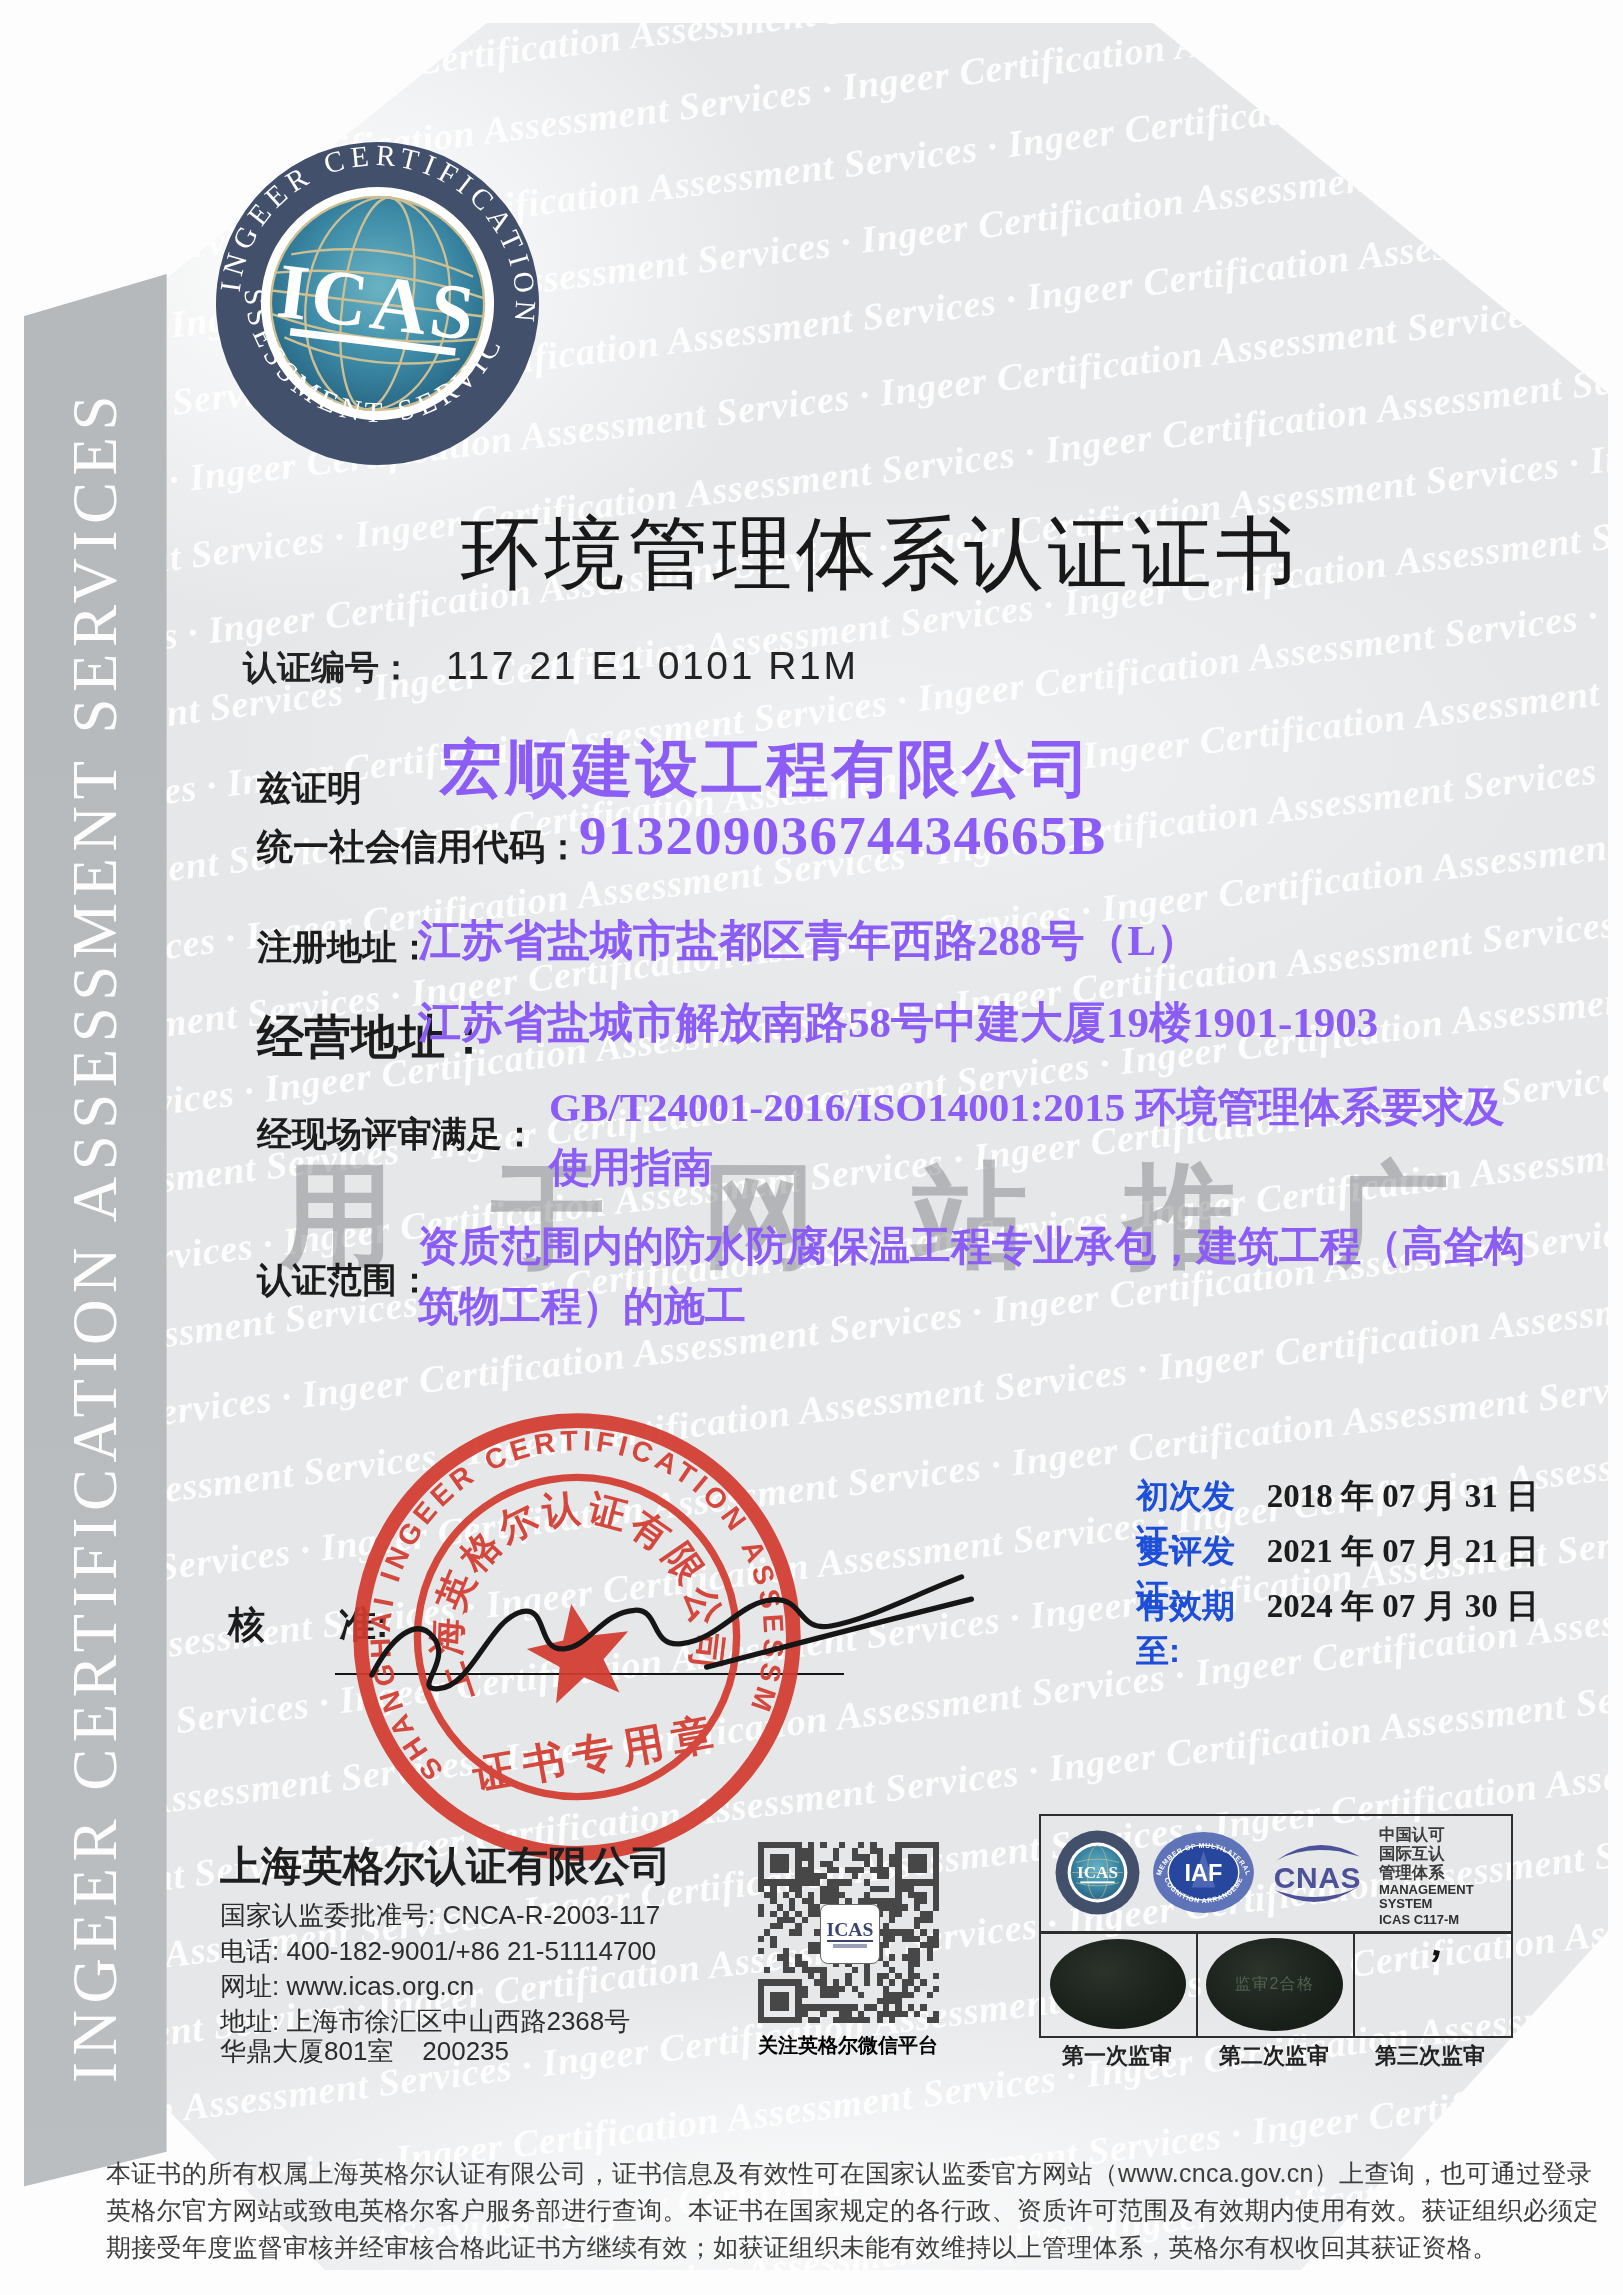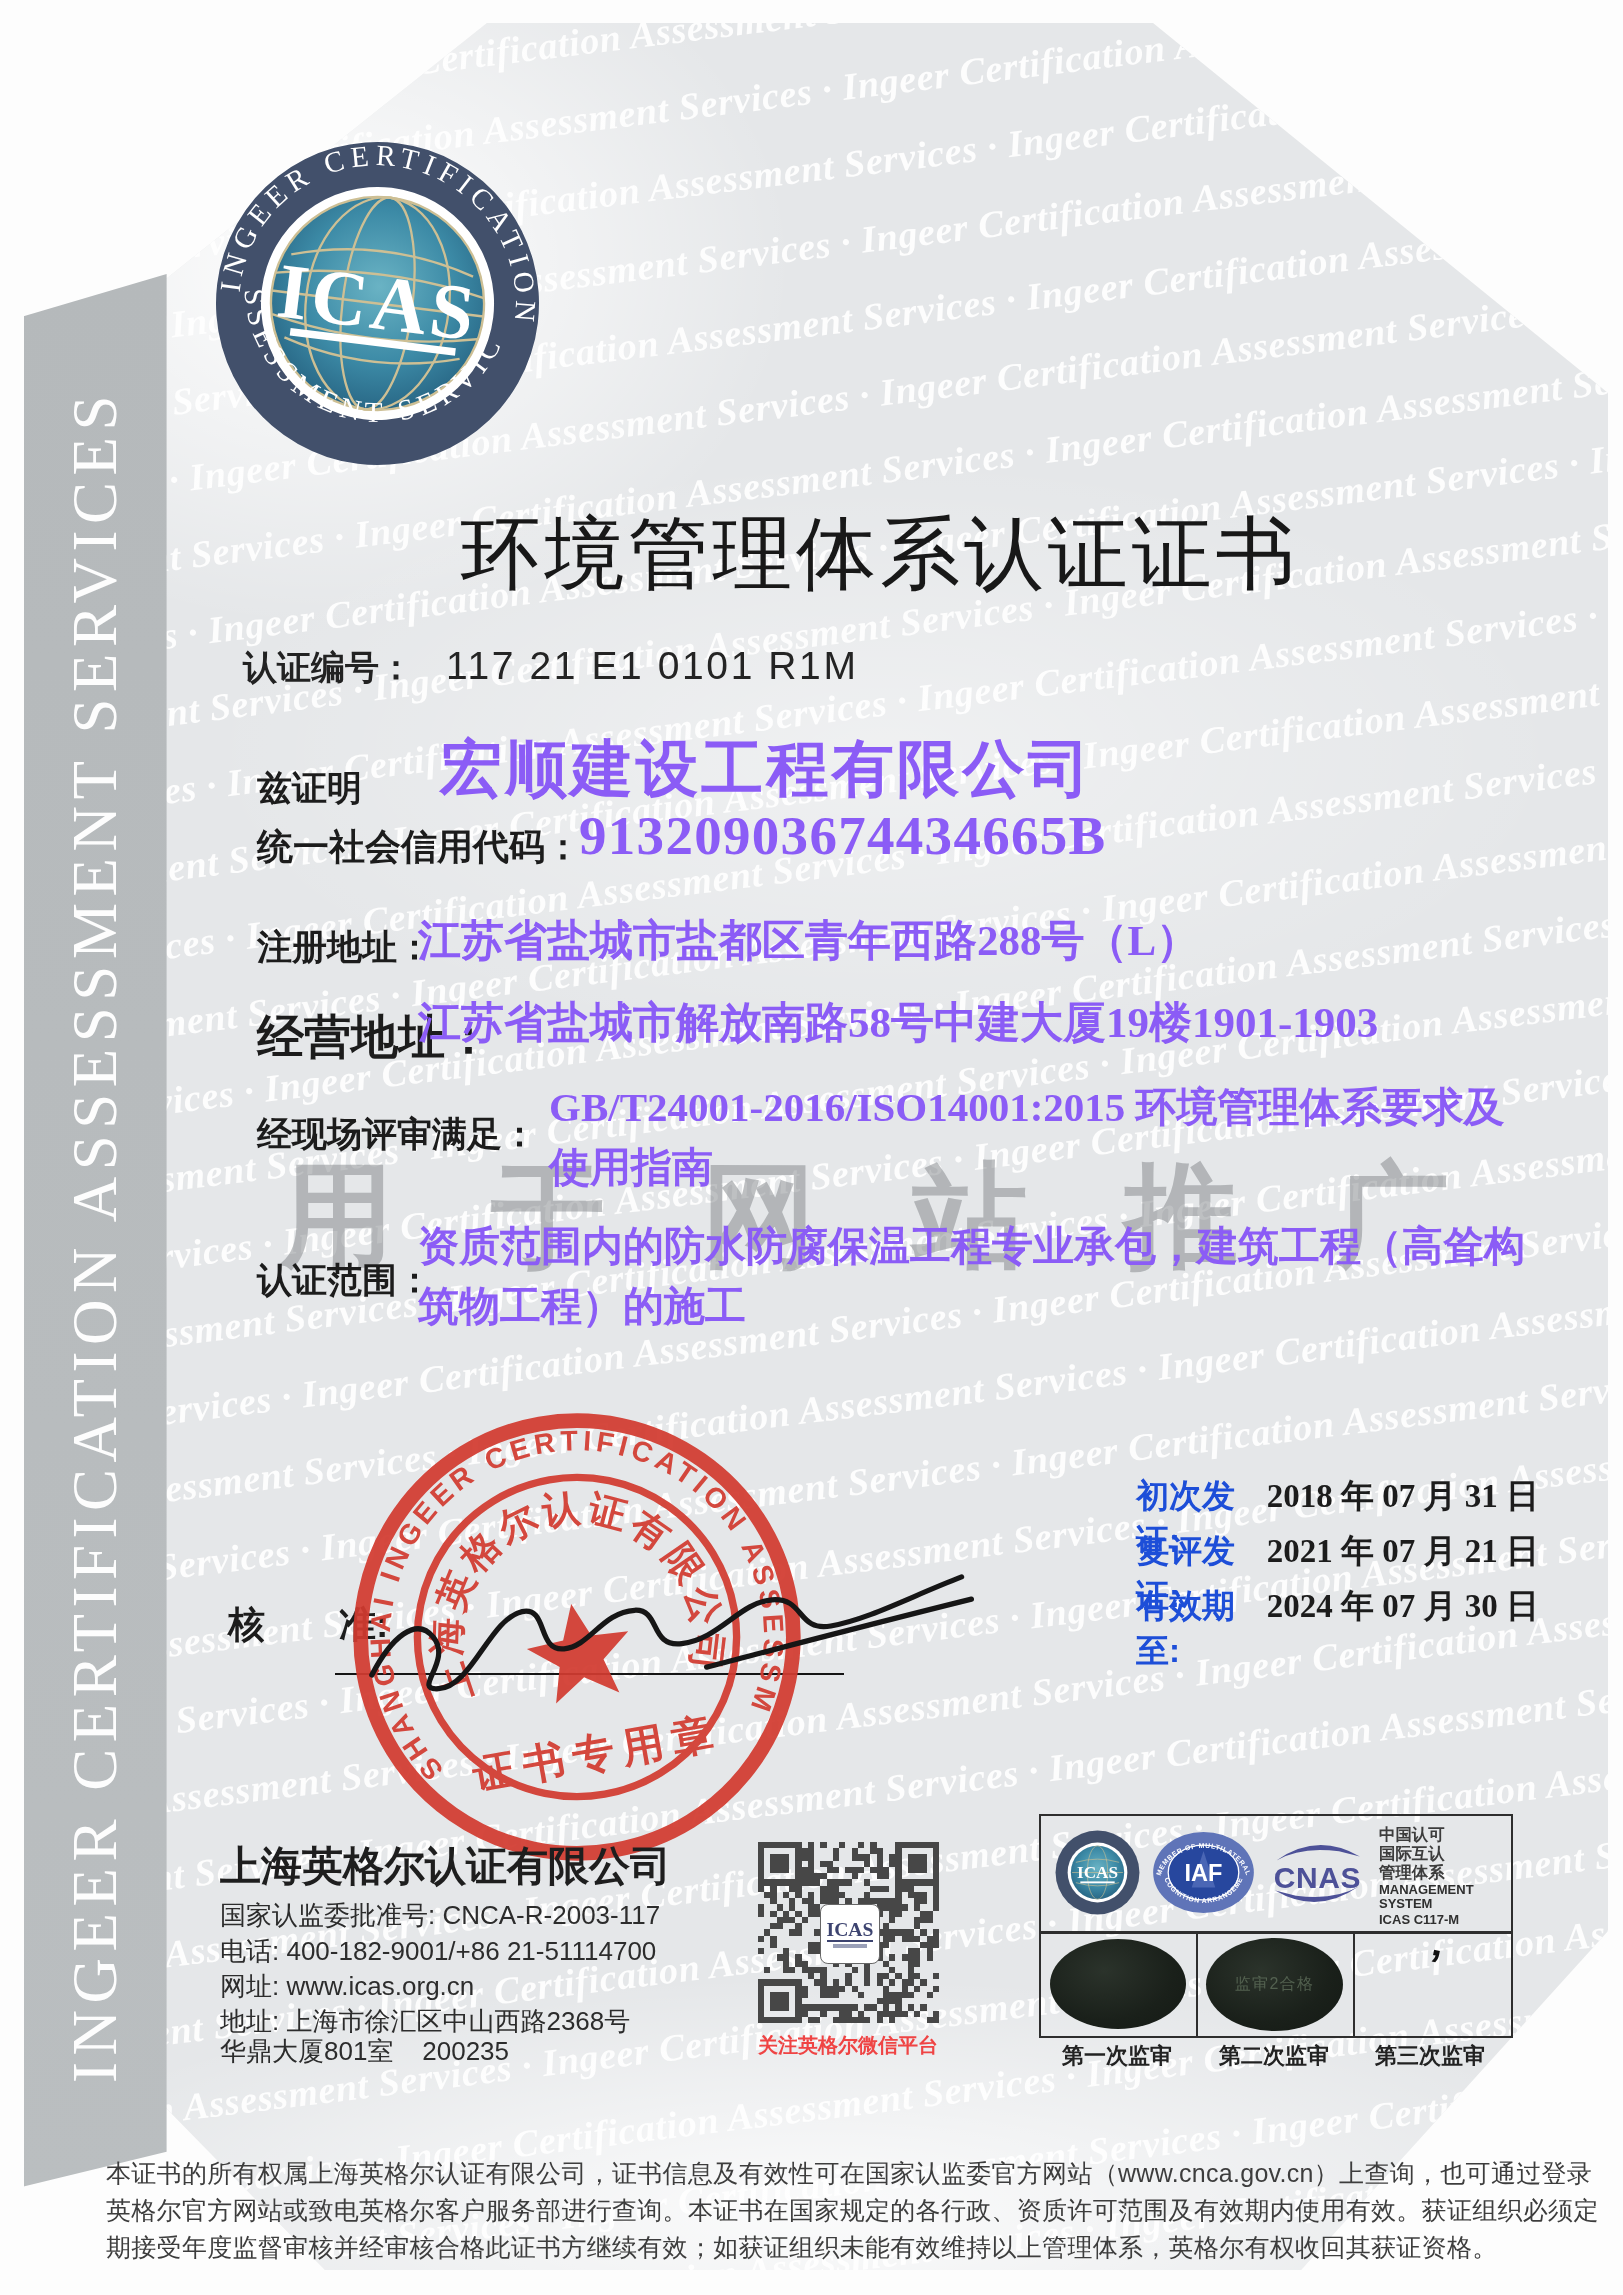--- a/index.html
+++ b/index.html
@@ -80,21 +80,21 @@
 
   
   .qr{position:absolute;left:758px;top:1842px;width:181px;height:181px;}
   .qr svg{width:100%;height:100%;}
   .qr-logo{position:absolute;left:62px;top:62px;width:58px;height:58px;background:#fff;border:1.3px solid #666;
      border-radius:7.9px;display:flex;flex-direction:column;align-items:center;justify-content:center;gap:2.6px;}
   .qr-logo .t{font-family:"Liberation Serif",serif;font-weight:700;font-size:19.6px;color:#3d4470;
      border-bottom:2px solid #3d4470;line-height:19.6px;}
   .qr-logo .b{width:34px;height:3.9px;background:#9aa0b8;}
   .qr-caption{position:absolute;left:751px;top:2032px;width:194px;text-align:center;
-     font-size:20px;font-weight:600;color:#ef4444;}
+     font-size:20px;font-weight:600;color:#000000;}
 
   
   .badges-box{position:absolute;left:1039px;top:1814px;width:470px;height:115px;border:2px solid #2e2e2e;}
   .badge{position:absolute;}
   .b-icas{left:11.8px;top:11.8px;width:89px;height:89px;}
   .b-iaf{left:110px;top:14.4px;width:105px;height:85px;}
   .b-cnas{left:221px;top:21px;width:111px;height:73px;}
   .cnas-text{position:absolute;left:338px;top:9.2px;width:128px;line-height:1.15;}
   .cnas-text .cn{font-size:16.4px;font-weight:600;color:#3c3c3c;}
   .cnas-text .en{font-size:13px;font-weight:700;color:#2f2f2f;line-height:1.1;margin-top:1.3px;}

